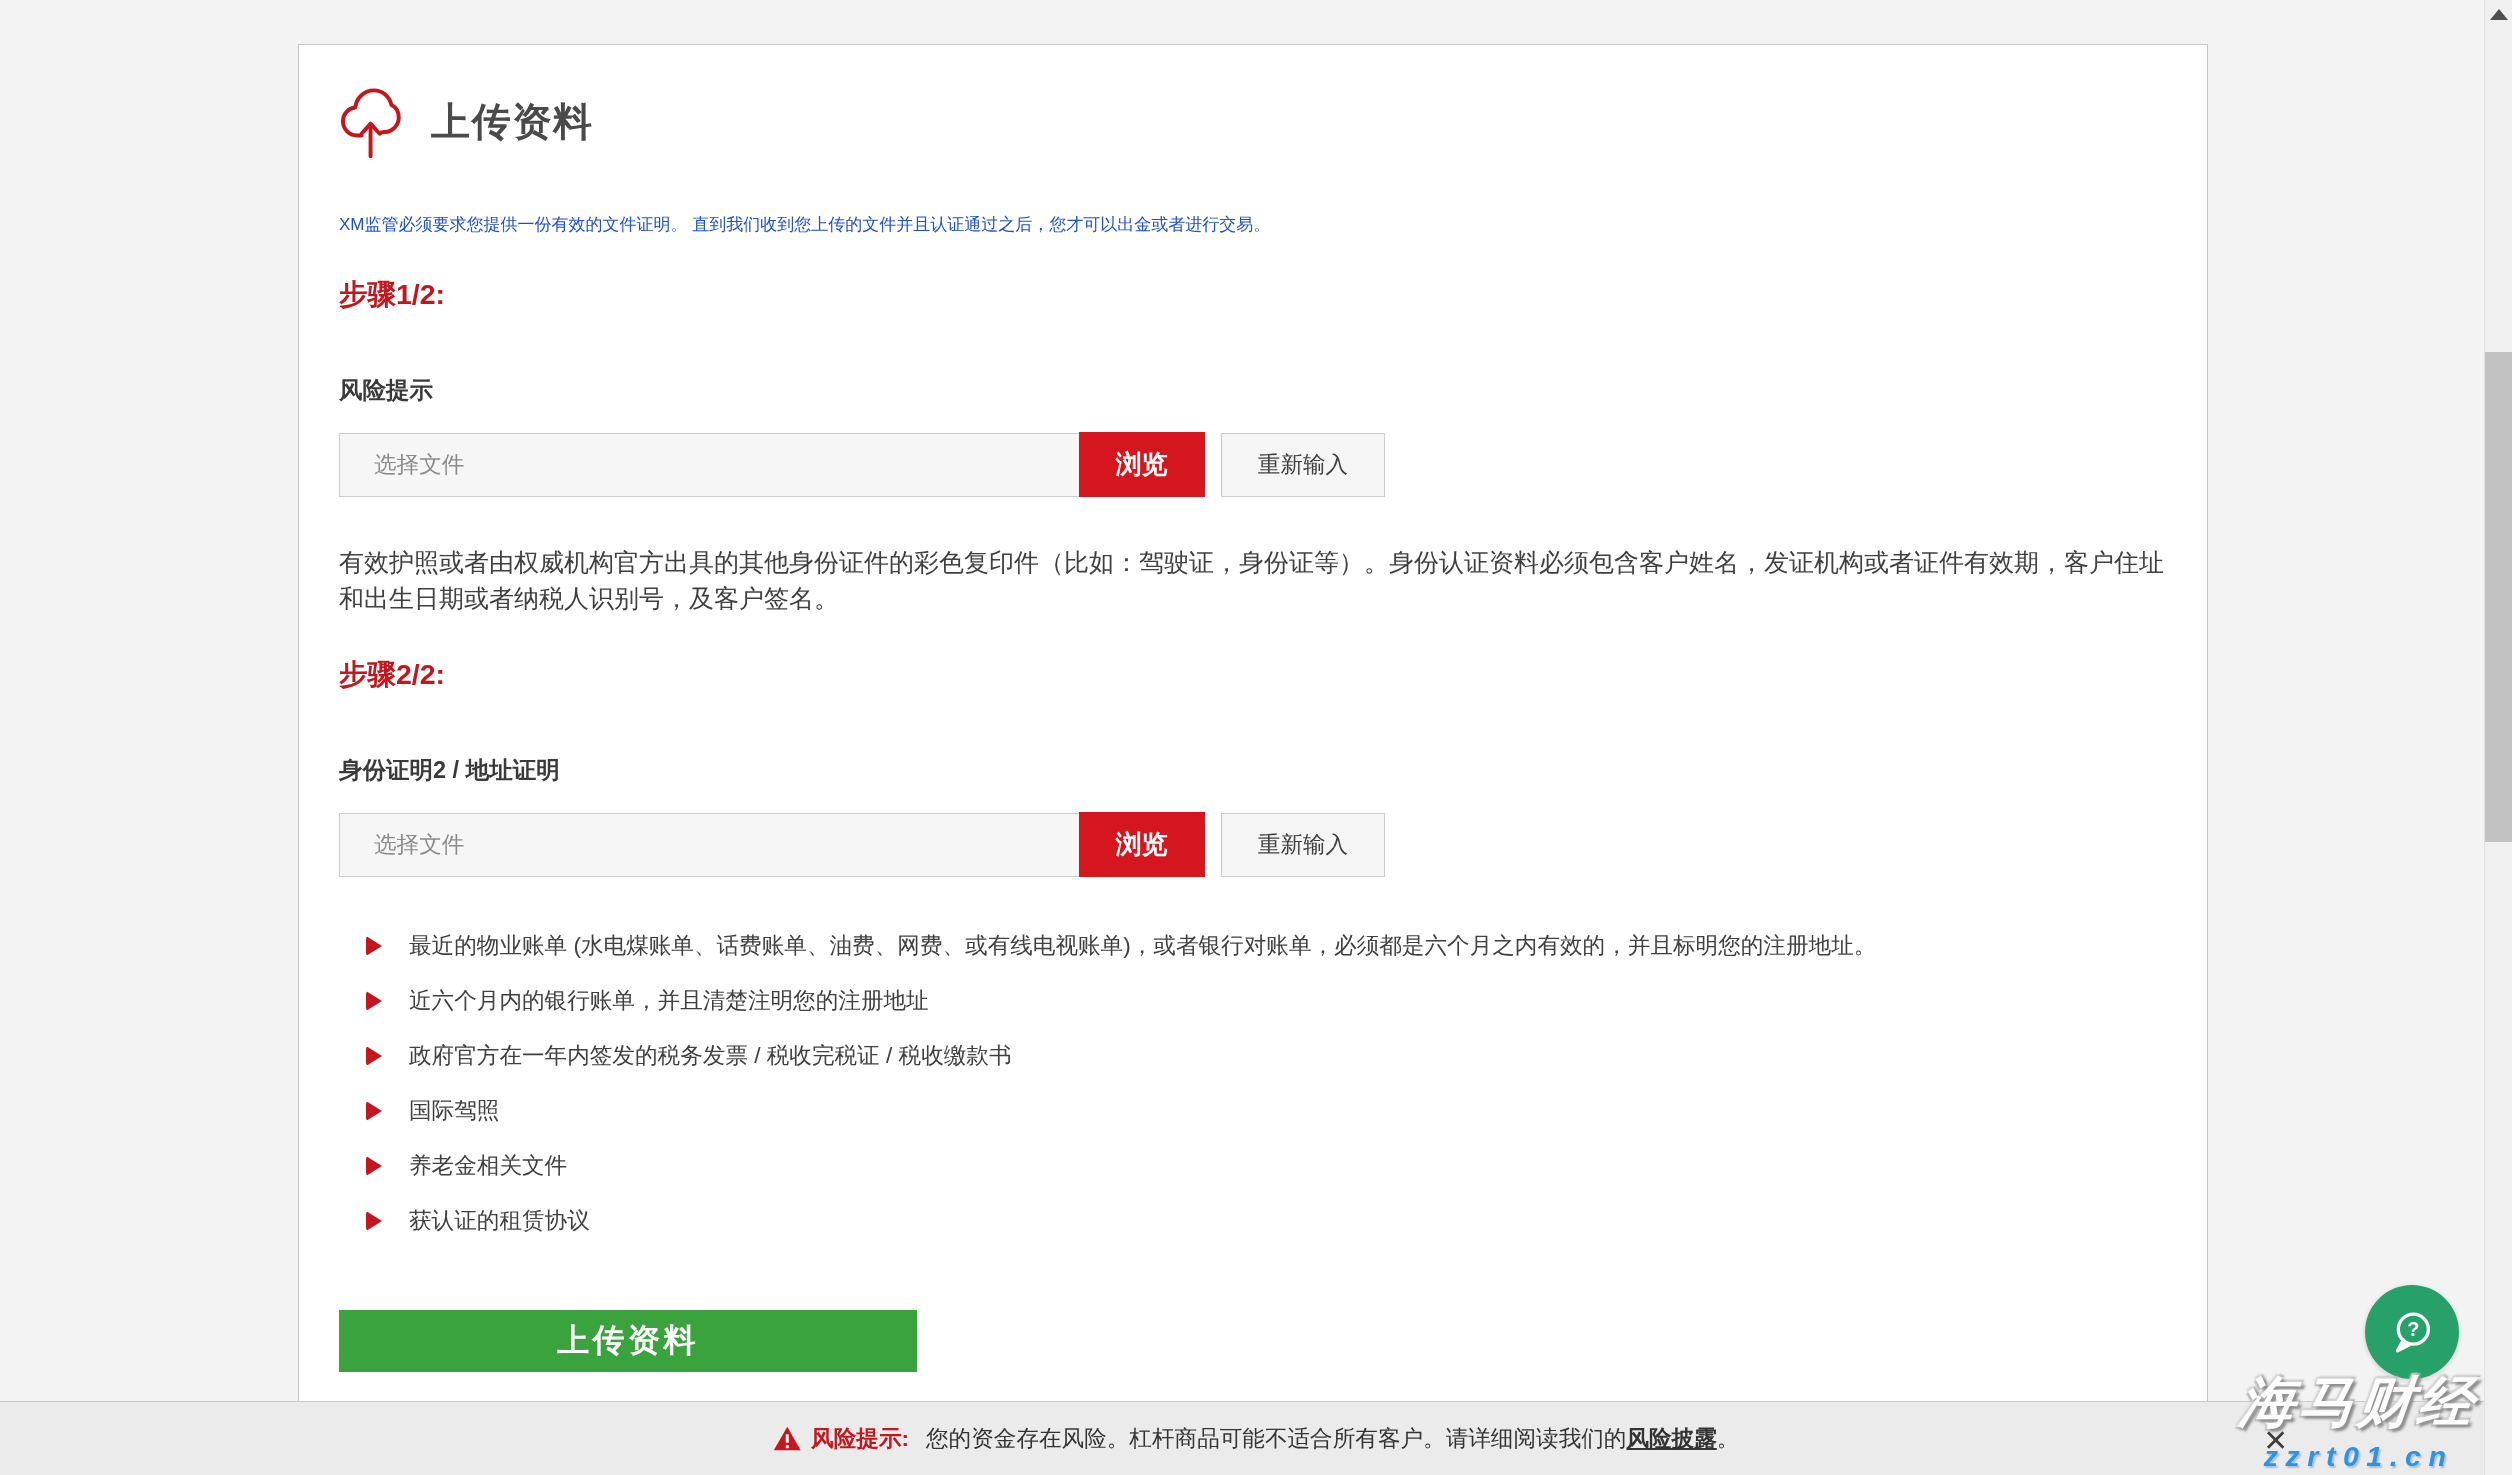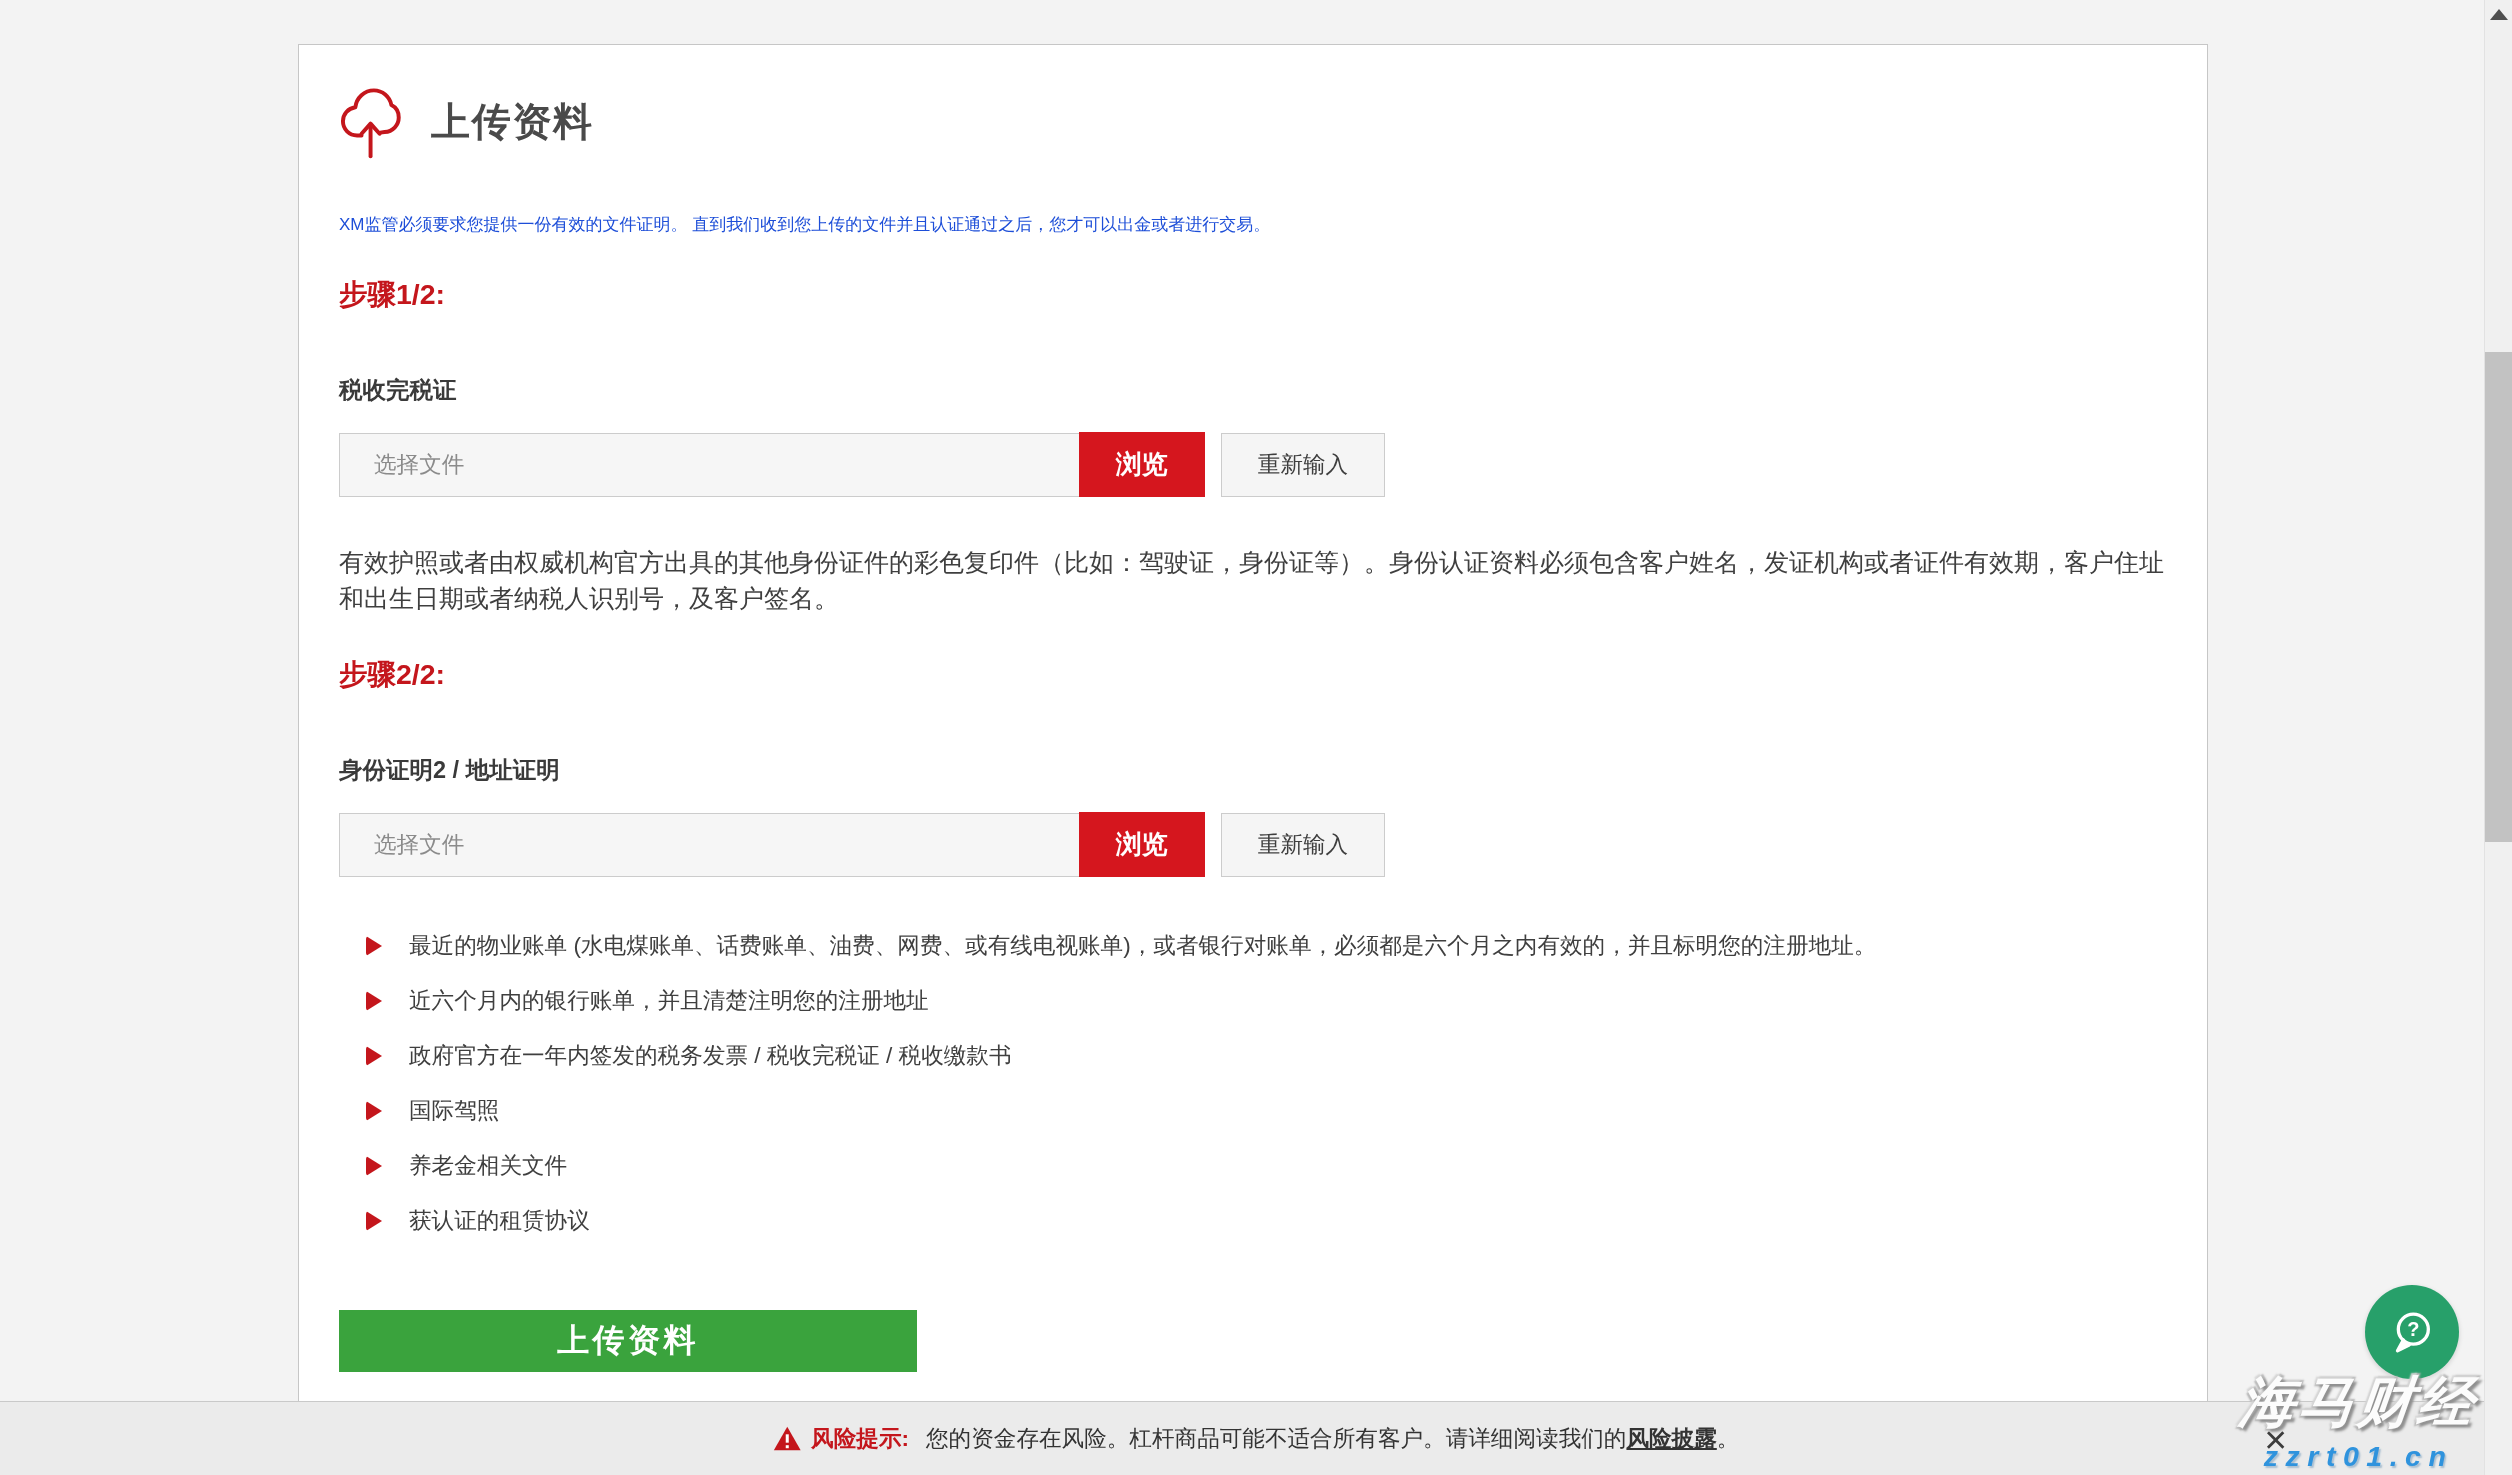--- a/index.html
+++ b/index.html
@@ -155,21 +155,21 @@
       <path d="M56,126 L56,72" stroke="#c4161c" stroke-width="7" stroke-linecap="round"></path>
       <path d="M40,86 L56,68 L72,86" stroke="#c4161c" stroke-width="7" stroke-linecap="round" stroke-linejoin="round"></path>
     </svg>
     <h1 class="page-title">上传资料</h1>
   </div>
 
   <p class="intro">XM监管必须要求您提供一份有效的文件证明。 直到我们收到您上传的文件并且认证通过之后，您才可以出金或者进行交易。</p>
 
   <h2 class="step-heading">步骤1/2:</h2>
 
-  <div class="field-label">税收完税证</div>
+  <div class="field-label">风险提示</div>
 
   <div class="file-row">
     <div class="file-box">
       <input type="text" class="file-name-input" placeholder="选择文件" style="">
       <button class="browse-btn">浏览</button>
     </div>
     <button class="reset-btn">重新输入</button>
   </div>
 
   <p class="step-desc">有效护照或者由权威机构官方出具的其他身份证件的彩色复印件（比如：驾驶证，身份证等）。身份认证资料必须包含客户姓名，发证机构或者证件有效期，客户住址和出生日期或者纳税人识别号，及客户签名。</p>

